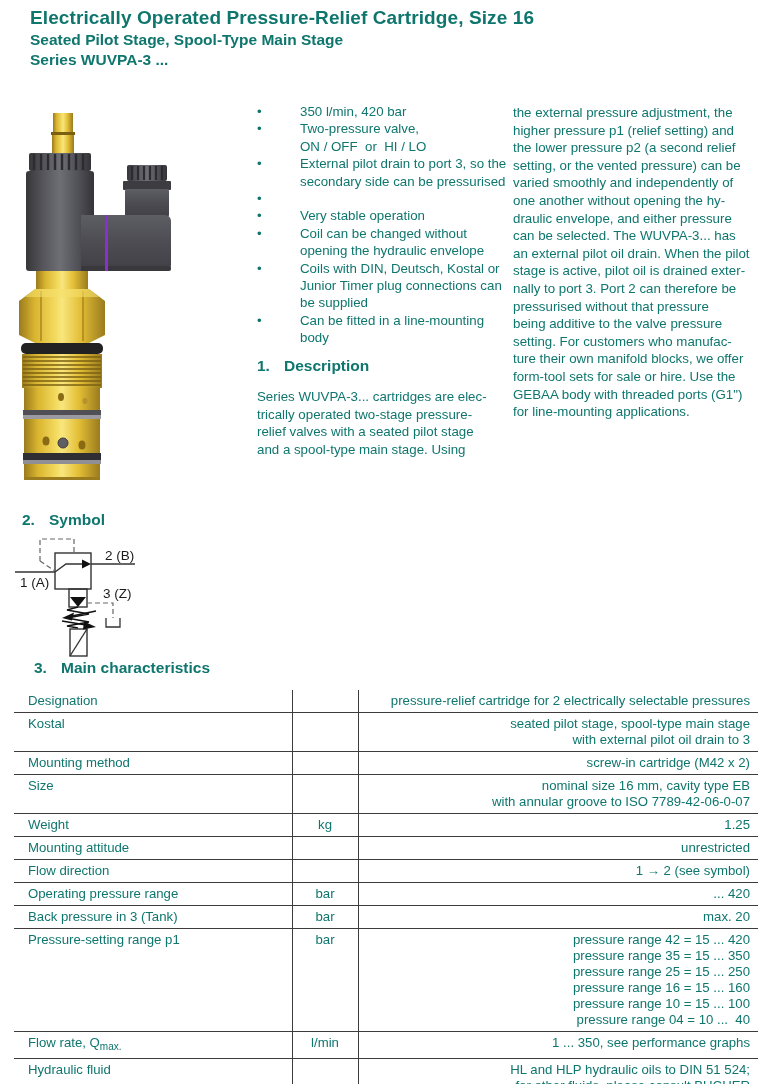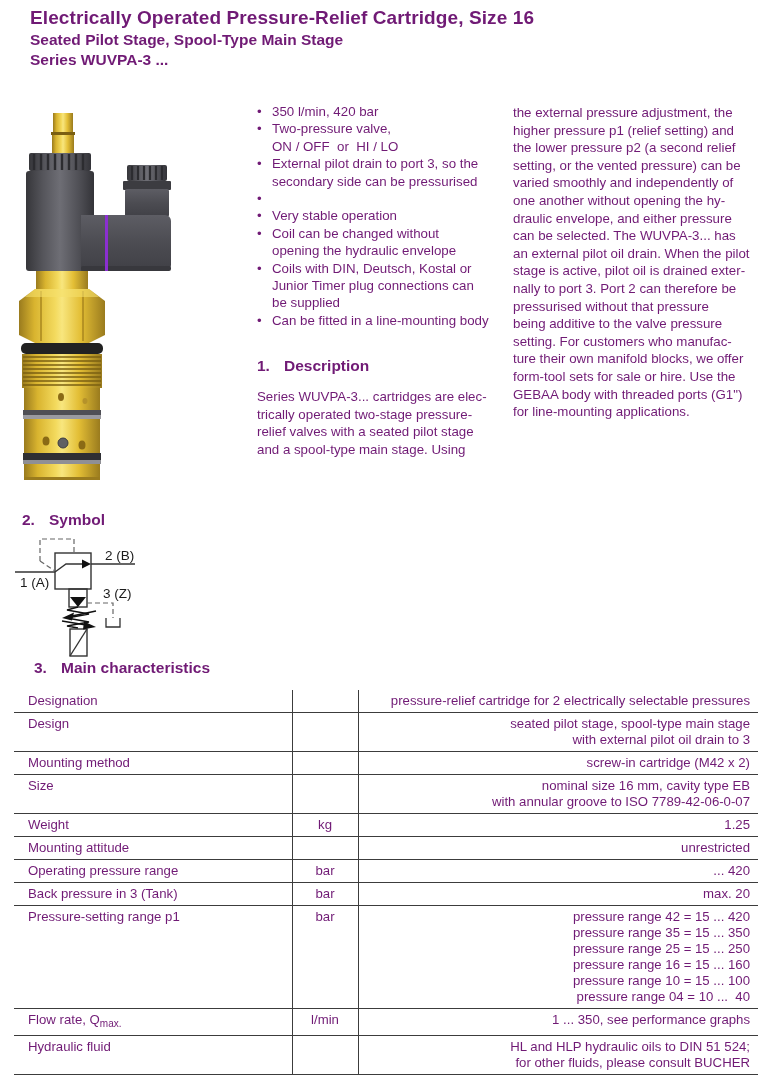--- a/index.html
+++ b/index.html
@@ -4,31 +4,31 @@
 <style>
   html, body { margin: 0; padding: 0; background: #ffffff; }
   * { box-sizing: border-box; }
   .page {
     position: relative;
     width: 772px;
     height: 1084px;
     background: #ffffff;
     overflow: hidden;
     font-family: "Liberation Sans", sans-serif;
-    color: #701a75;
+    color: #0f766e;
   }
   
   .header { position: absolute; left: 30px; top: 6px; }
   .title { font-size: 19px; font-weight: bold; line-height: 24px; letter-spacing: 0.1px; }
   .subtitle { font-size: 15.5px; font-weight: bold; line-height: 20px; }
   
   .bullets { position: absolute; left: 257px; top: 103px; width: 254px; }
   .bullet-item { display: flex; font-size: 13.3px; line-height: 17.4px; }
   .bullet-marker { width: 15px; flex: 0 0 15px; }
-  .bullet-text { white-space: pre-line; }
+  .bullet-text { white-space: pre-line; margin-left: 28px; }
   .right-col {
     position: absolute; left: 513px; top: 104px; width: 256px;
     font-size: 13.3px; line-height: 17.6px; white-space: pre-line;
   }
   .sec-head { position: absolute; font-size: 15.5px; font-weight: bold; }
   .sec-num { display: inline-block; width: 27px; }
   .desc-head { left: 257px; top: 357px; }
   .desc-text {
     position: absolute; left: 257px; top: 388px; width: 256px;
     font-size: 13.3px; line-height: 17.6px; white-space: pre-line;
@@ -300,21 +300,21 @@
   </div>
 
   <table class="char-table">
     <tbody>
         <tr>
           <td class="c-label">Designation</td>
           <td class="c-unit"></td>
           <td class="c-value">pressure-relief cartridge for 2 electrically selectable pressures</td>
         </tr>
         <tr>
-          <td class="c-label">Design</td>
+          <td class="c-label">Kostal</td>
           <td class="c-unit"></td>
           <td class="c-value">seated pilot stage, spool-type main stage
 with external pilot oil drain to 3</td>
         </tr>
         <tr>
           <td class="c-label">Mounting method</td>
           <td class="c-unit"></td>
           <td class="c-value">screw-in cartridge (M42 x 2)</td>
         </tr>
         <tr>
@@ -325,20 +325,25 @@
         </tr>
         <tr>
           <td class="c-label">Weight</td>
           <td class="c-unit">kg</td>
           <td class="c-value">1.25</td>
         </tr>
         <tr>
           <td class="c-label">Mounting attitude</td>
           <td class="c-unit"></td>
           <td class="c-value">unrestricted</td>
+        </tr>
+        <tr>
+          <td class="c-label">Flow direction</td>
+          <td class="c-unit"></td>
+          <td class="c-value">1 → 2 (see symbol)</td>
         </tr>
         <tr>
           <td class="c-label">Operating pressure range</td>
           <td class="c-unit">bar</td>
           <td class="c-value">... 420</td>
         </tr>
         <tr>
           <td class="c-label">Back pressure in 3 (Tank)</td>
           <td class="c-unit">bar</td>
           <td class="c-value">max. 20</td>

